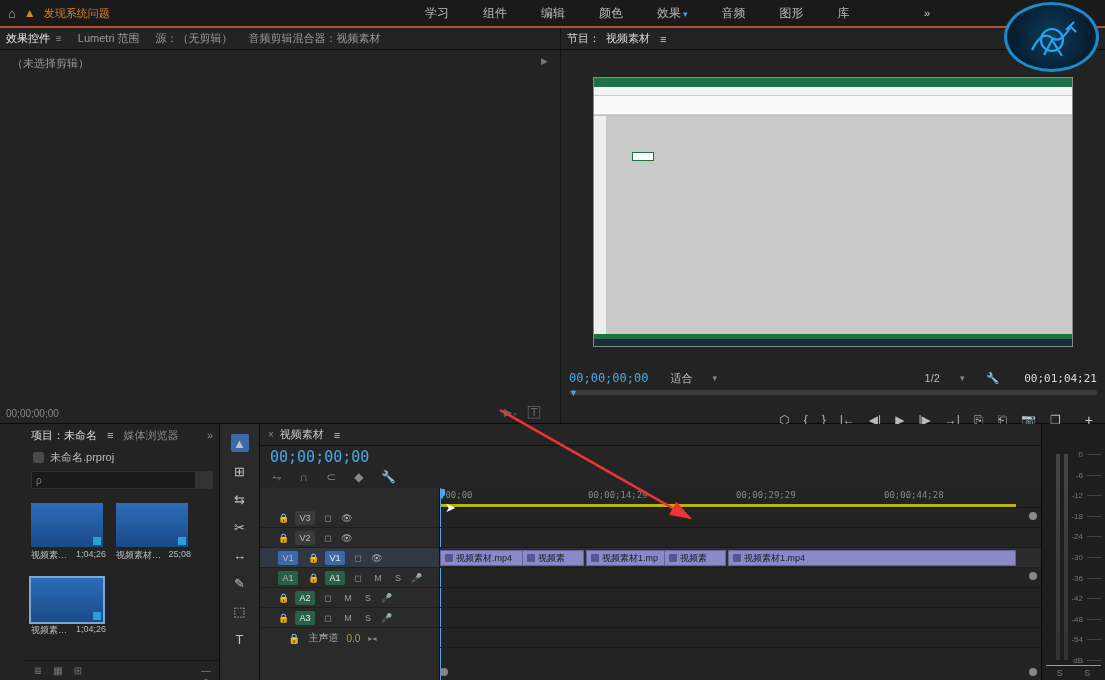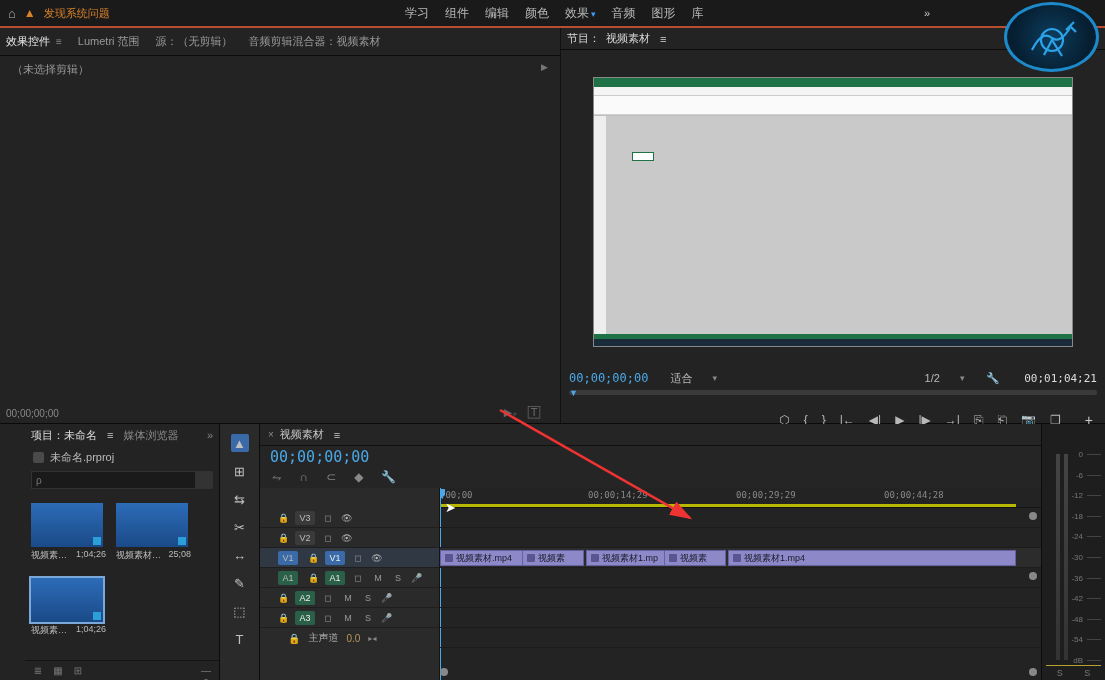--- a/index.html
+++ b/index.html
@@ -3,33 +3,33 @@
 <meta charset="utf-8">
 <style>
 * { box-sizing: border-box; margin: 0; padding: 0; font-family: "Microsoft YaHei", sans-serif; }
 body { background: #1e1e1e; color: #c8c8c8; width: 1105px; height: 680px; overflow: hidden; font-size: 11px; position: relative; }
 
 .topbar { height: 28px; background: #1a1a1a; display: flex; align-items: center; border-bottom: 2px solid #b84d2f; }
 .topbar .left { display: flex; align-items: center; gap: 8px; padding-left: 8px; }
 .topbar .home-ic { color: #b0b0b0; font-size: 13px; }
 .topbar .warn-ic { color: #d9822b; font-size: 12px; }
 .topbar .warn-txt { color: #d9822b; font-size: 11px; }
-.topbar .tabs { position: absolute; left: 405px; display: flex; gap: 16px; font-size: 12px; }
+.topbar .tabs { position: absolute; left: 425px; display: flex; gap: 34px; font-size: 12px; }
 .topbar .tabs span { color: #b8b8b8; cursor: pointer; }
 .topbar .tabs span.active { color: #3a9cff; }
 .topbar .tabs .arrow { font-size: 9px; color: #3a9cff; margin-left: 2px; }
 .topbar .more { position: absolute; right: 175px; color: #c8c8c8; }
 .logo-badge { position: absolute; right: 6px; top: 2px; width: 95px; height: 70px; border-radius: 50%; border: 3px solid #1d8acb; background: radial-gradient(circle,#0d3d5f 0%,#061e30 70%); display: flex; align-items: center; justify-content: center; z-index: 100; overflow: hidden; }
 .logo-badge svg { width: 60px; height: 55px; }
 
 .upper { display: flex; height: 395px; }
 .panel-left { width: 560px; background: #232323; display: flex; flex-direction: column; }
 .panel-right { flex: 1; background: #232323; display: flex; flex-direction: column; border-left: 1px solid #111; }
 
-.panel-tabs { height: 28px; display: flex; align-items: center; gap: 16px; padding-left: 6px; font-size: 11px; color: #999; border-bottom: 1px solid #0c0c0c; }
+.panel-tabs { height: 22px; display: flex; align-items: center; gap: 16px; padding-left: 6px; font-size: 11px; color: #999; border-bottom: 1px solid #0c0c0c; }
 .panel-tabs span { cursor: pointer; }
 .panel-tabs span.active { color: #e8e8e8; }
 .panel-tabs .menu-ic { font-size: 10px; color: #888; margin-left: -10px; }
 
 .eff-body { flex: 1; padding: 6px 12px; color: #999; font-size: 11px; position: relative; }
 .eff-body .row { display: flex; justify-content: space-between; }
 .eff-body .car { font-size: 9px; color: #777; }
 .tc-bl { position: absolute; bottom: 4px; left: 6px; font-size: 10px; color: #888; }
 .snap-icons { position: absolute; bottom: 4px; right: 20px; display: flex; gap: 10px; color: #666; font-size: 11px; }
 

